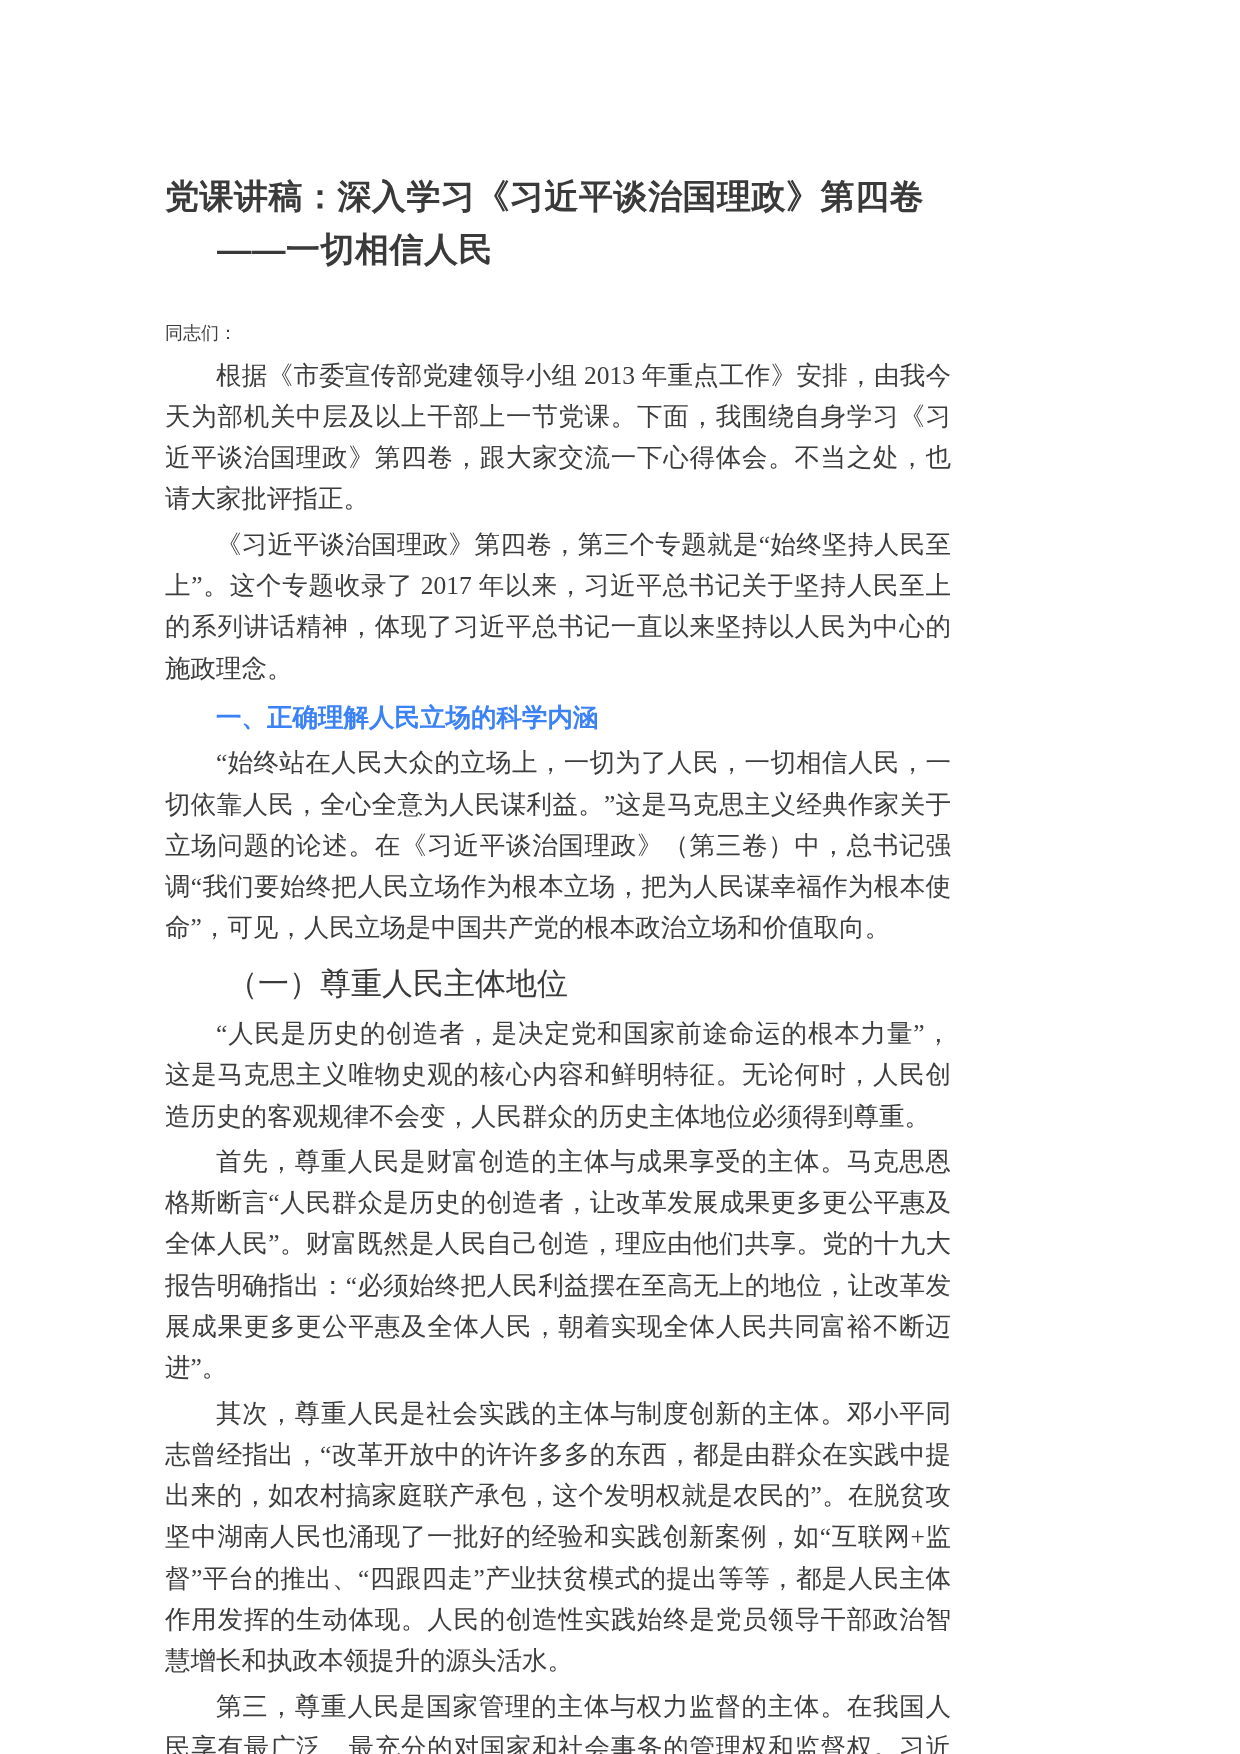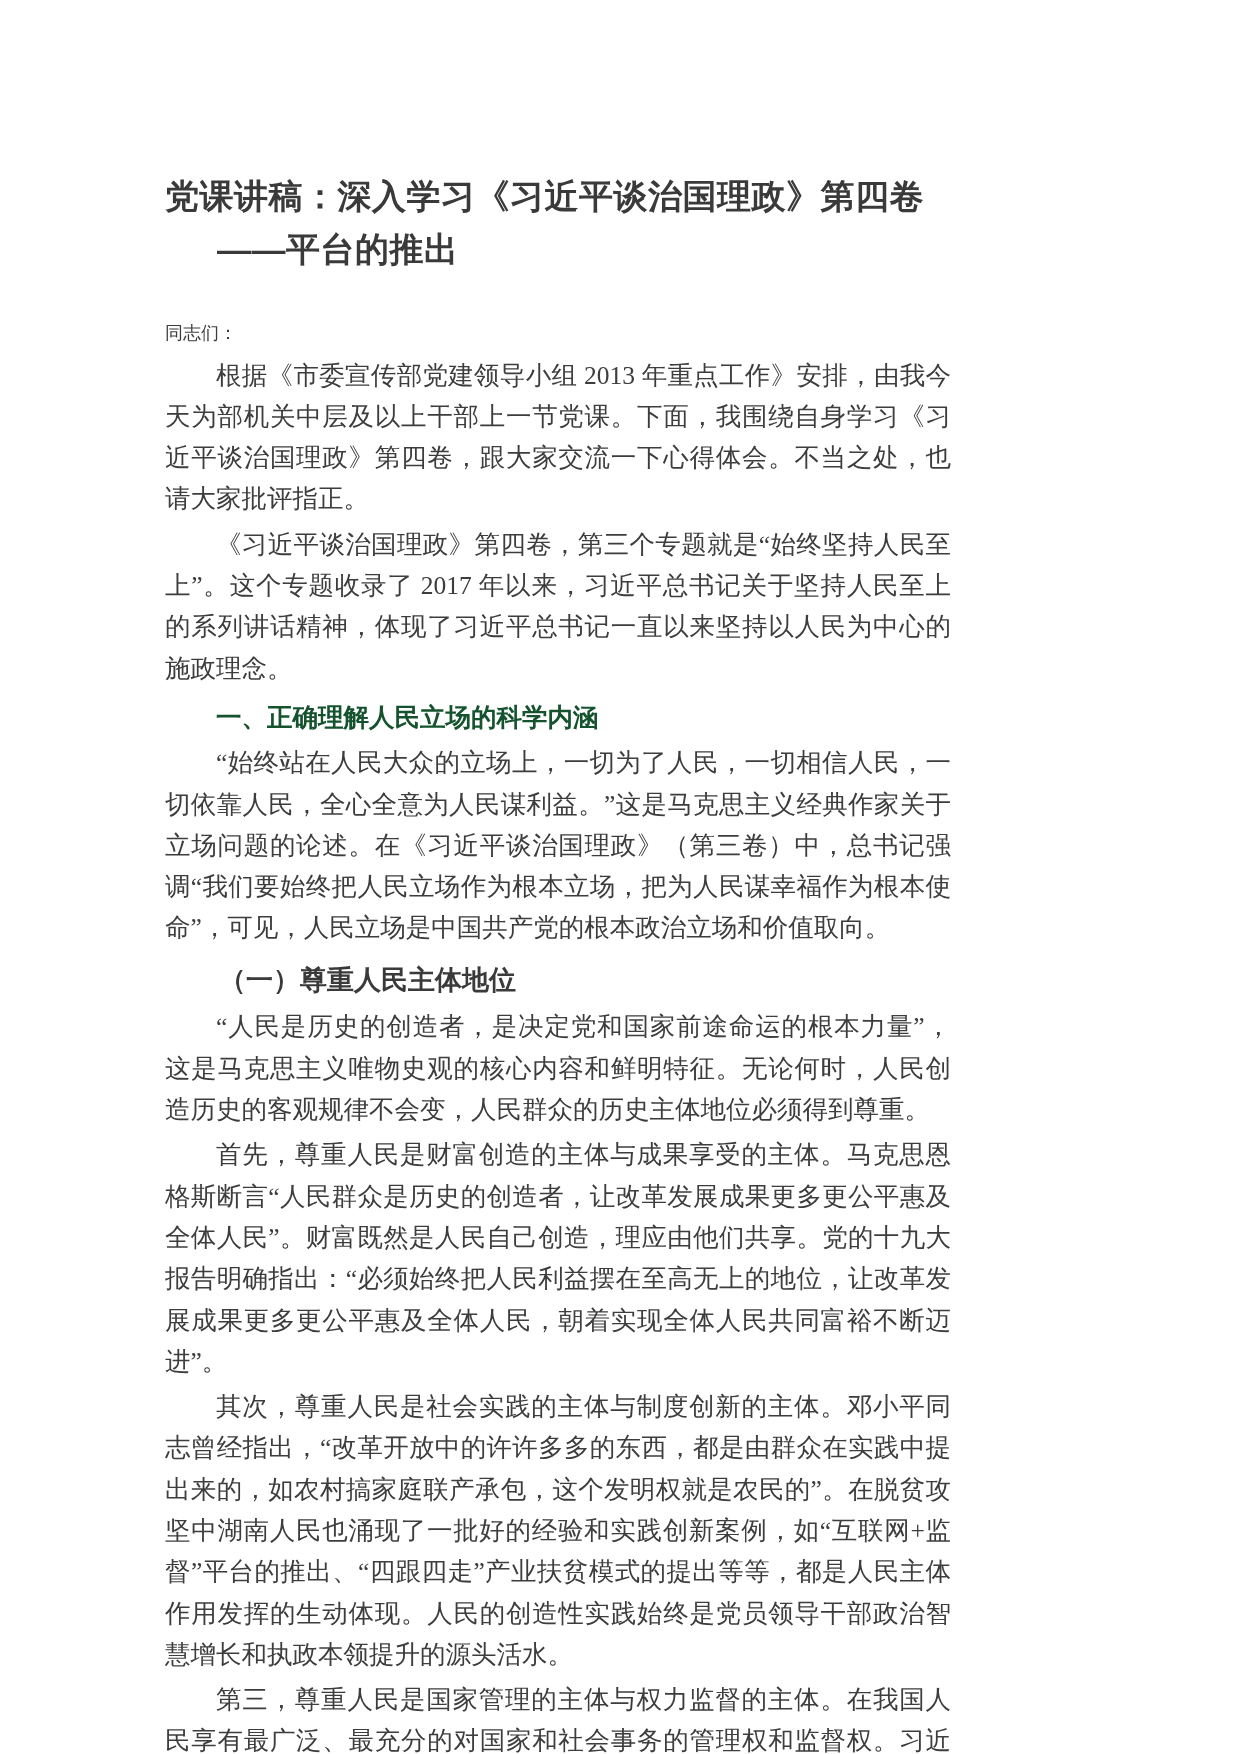--- a/index.html
+++ b/index.html
@@ -48,41 +48,41 @@
     color:#3d3d3d;
     letter-spacing:0px;
   }
   h2.section-h{
     font-family:"Liberation Sans","DejaVu Sans",sans-serif;
     font-weight:bold;
     font-size:25.5px;
     line-height:1.62;
     margin:8px 0 4px 0;
     text-indent:2em;
-    color:#14532d;
+    color:#3b82f6;
   }
   h3.sub-h{
     font-family:"Liberation Sans","DejaVu Sans",sans-serif;
-    font-weight:bold;
-    font-size:27px;
+    font-weight:normal;
+    font-size:31px;
     line-height:1.62;
     margin:10px 0 4px 0;
     text-indent:2em;
     color:#3a3a3a;
   }
   .content{width:786px;}
 </style>
 </head>
 <body>
 
 <div class="page">
 
   <h1 class="doc-title">
     <span>党课讲稿：深入学习《习近平谈治国理政》第四卷</span>
-    <span class="line2">——平台的推出</span>
+    <span class="line2">——一切相信人民</span>
   </h1>
 
   <div class="content">
     <div class="salutation">同志们：</div>
     <div id="blocks">
         <p class="body-p">根据《市委宣传部党建领导小组 2013 年重点工作》安排，由我今天为部机关中层及以上干部上一节党课。下面，我围绕自身学习《习近平谈治国理政》第四卷，跟大家交流一下心得体会。不当之处，也请大家批评指正。</p>
         <p class="body-p">《习近平谈治国理政》第四卷，第三个专题就是“始终坚持人民至上”。这个专题收录了 2017 年以来，习近平总书记关于坚持人民至上的系列讲话精神，体现了习近平总书记一直以来坚持以人民为中心的施政理念。</p>
         <h2 class="section-h">一、正确理解人民立场的科学内涵</h2>
         <p class="body-p">“始终站在人民大众的立场上，一切为了人民，一切相信人民，一切依靠人民，全心全意为人民谋利益。”这是马克思主义经典作家关于立场问题的论述。在《习近平谈治国理政》（第三卷）中，总书记强调“我们要始终把人民立场作为根本立场，把为人民谋幸福作为根本使命”，可见，人民立场是中国共产党的根本政治立场和价值取向。</p>
         <h3 class="sub-h">（一）尊重人民主体地位</h3>

